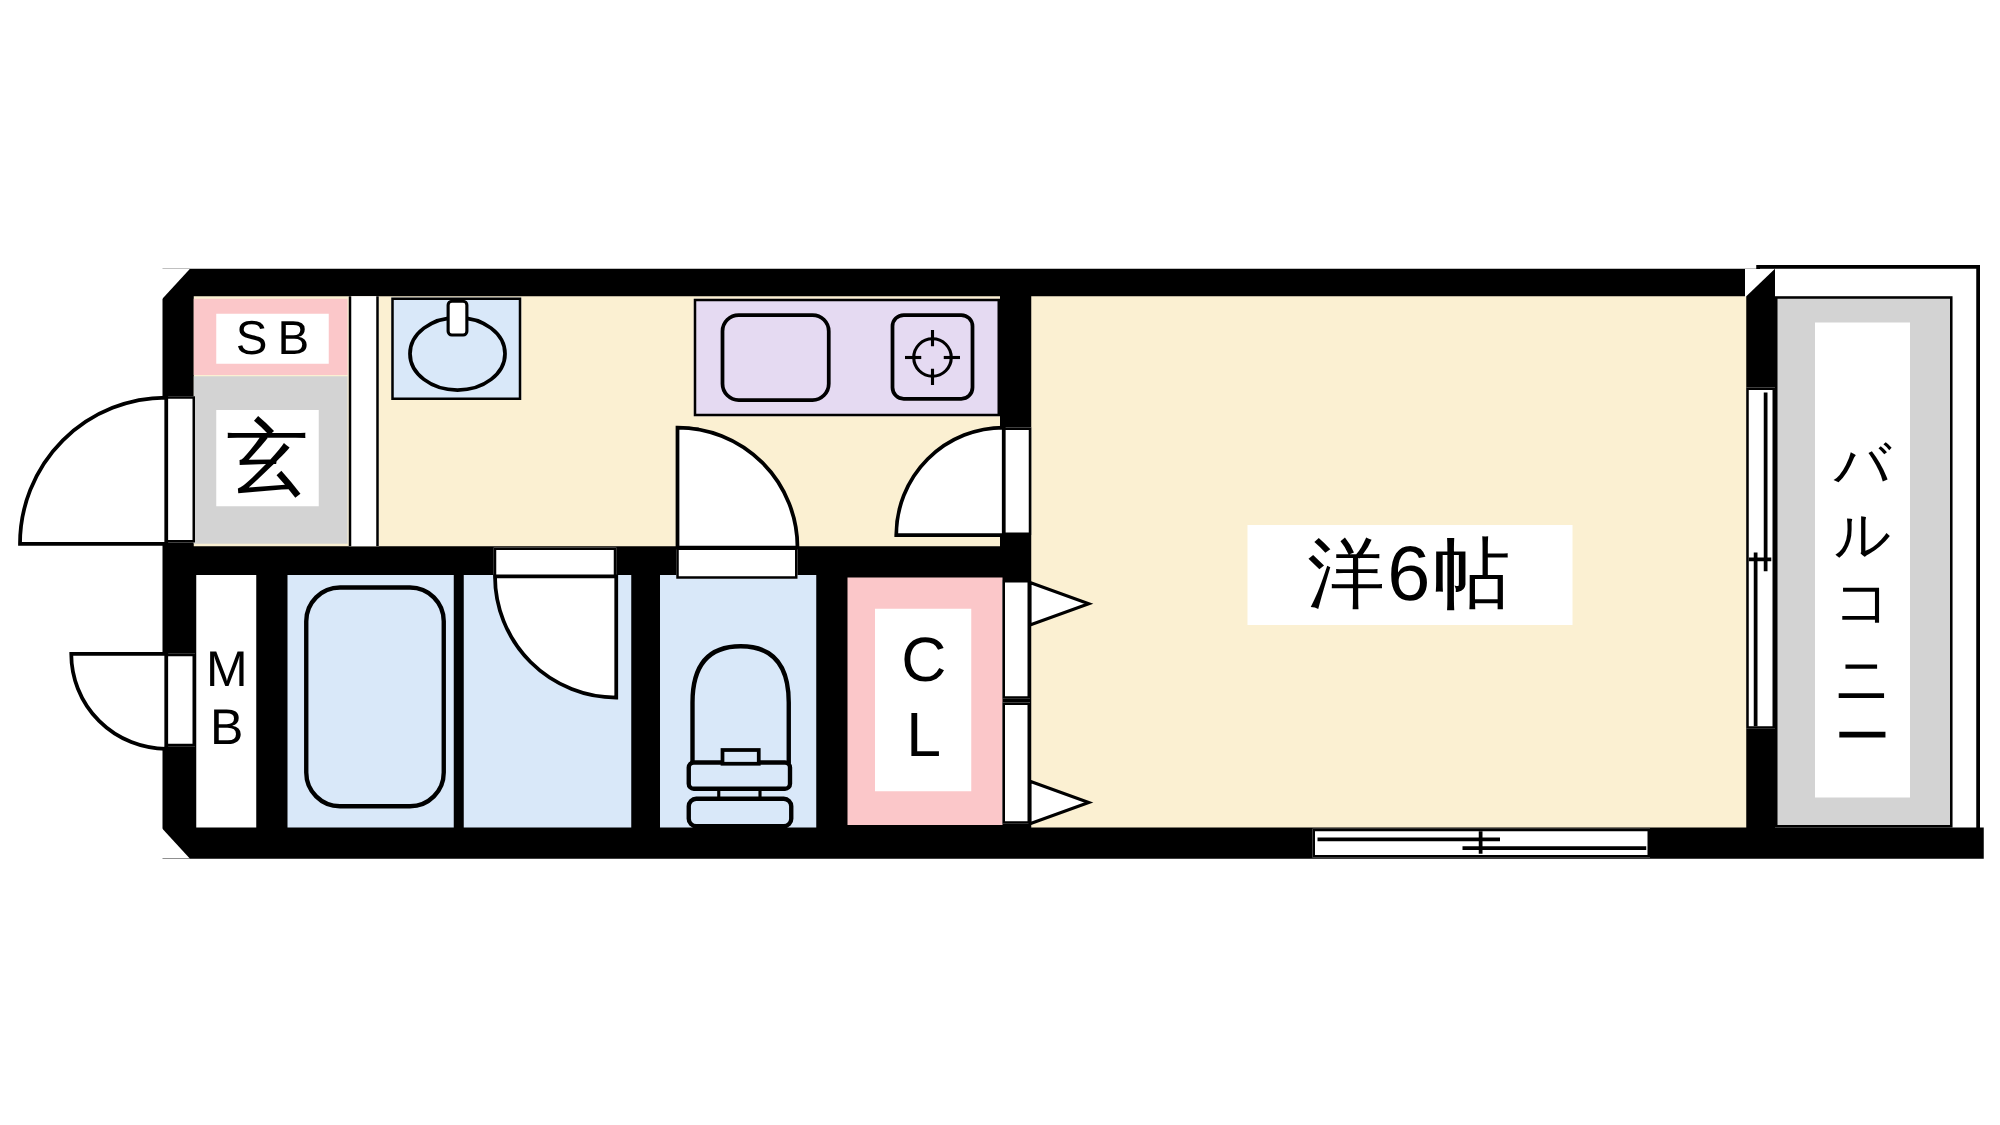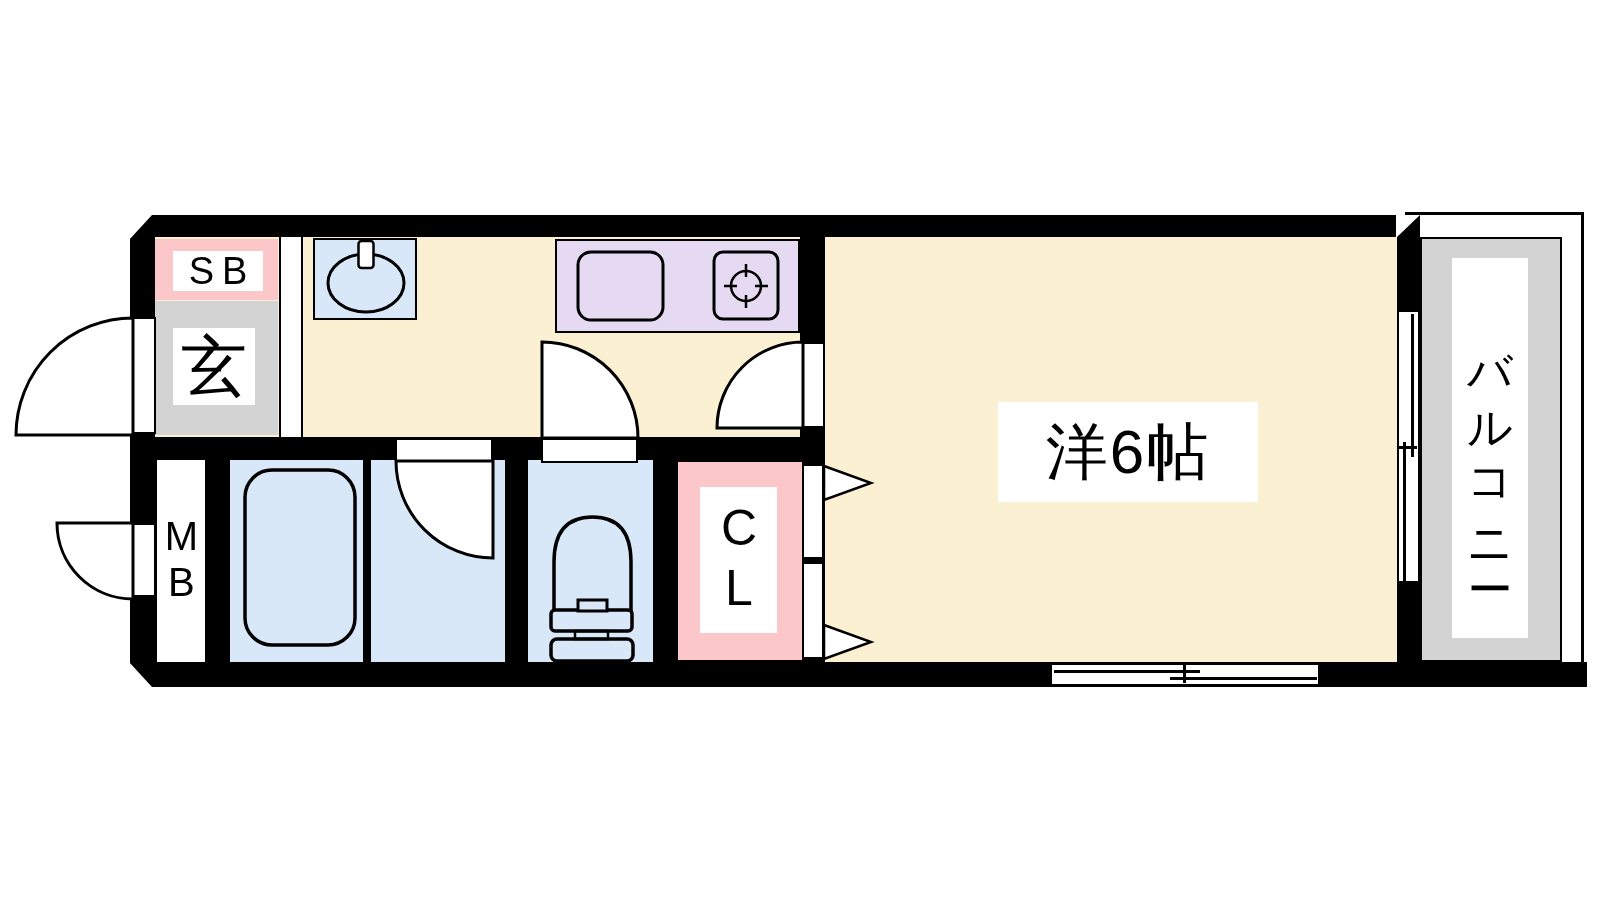--- a/index.html
+++ b/index.html
@@ -134,17 +134,17 @@
   </svg>
 
   <div class="abs label sb-label" style="left:173px;top:251px;width:90px;height:40px;">
     <span>SB</span>
   </div>
   <div class="abs label gen-label" style="left:173px;top:328px;width:82px;height:77px;">
     <span>玄</span>
   </div>
   <div class="abs label vtext mb-label" style="left:157px;top:500px;width:48px;height:120px;justify-content:center;">MB</div>
   <div class="abs label vtext cl-label" style="left:700px;top:487px;width:77px;height:146px;">CL</div>
-  <div class="abs label bedroom-label" style="left:998px;top:402px;width:260px;height:100px;">
+  <div class="abs label bedroom-label" style="left:998px;top:420px;width:260px;height:80px;">
     <span>洋6帖</span>
   </div>
 
 </div>
 
 </body></html>

